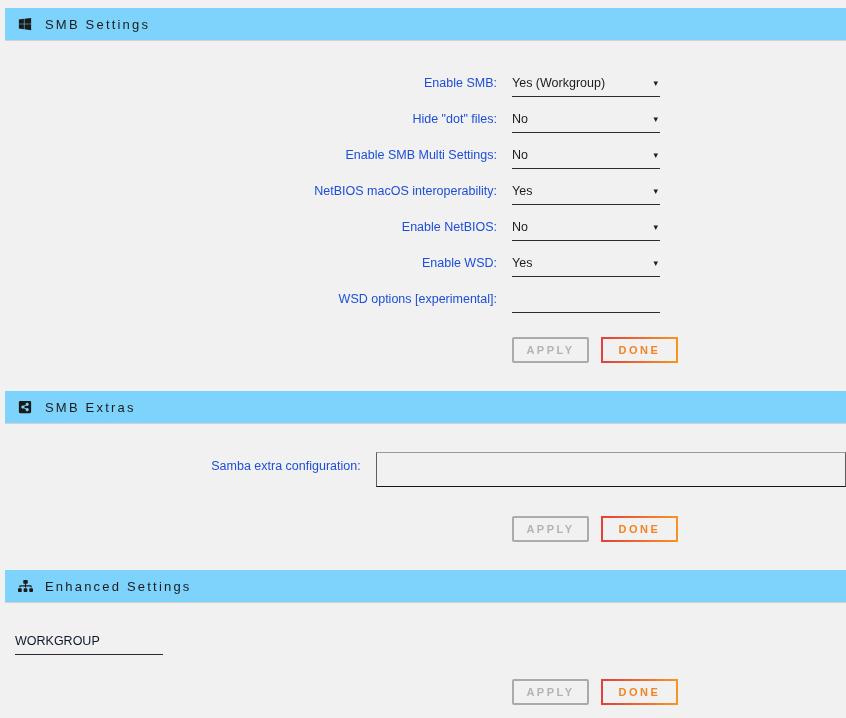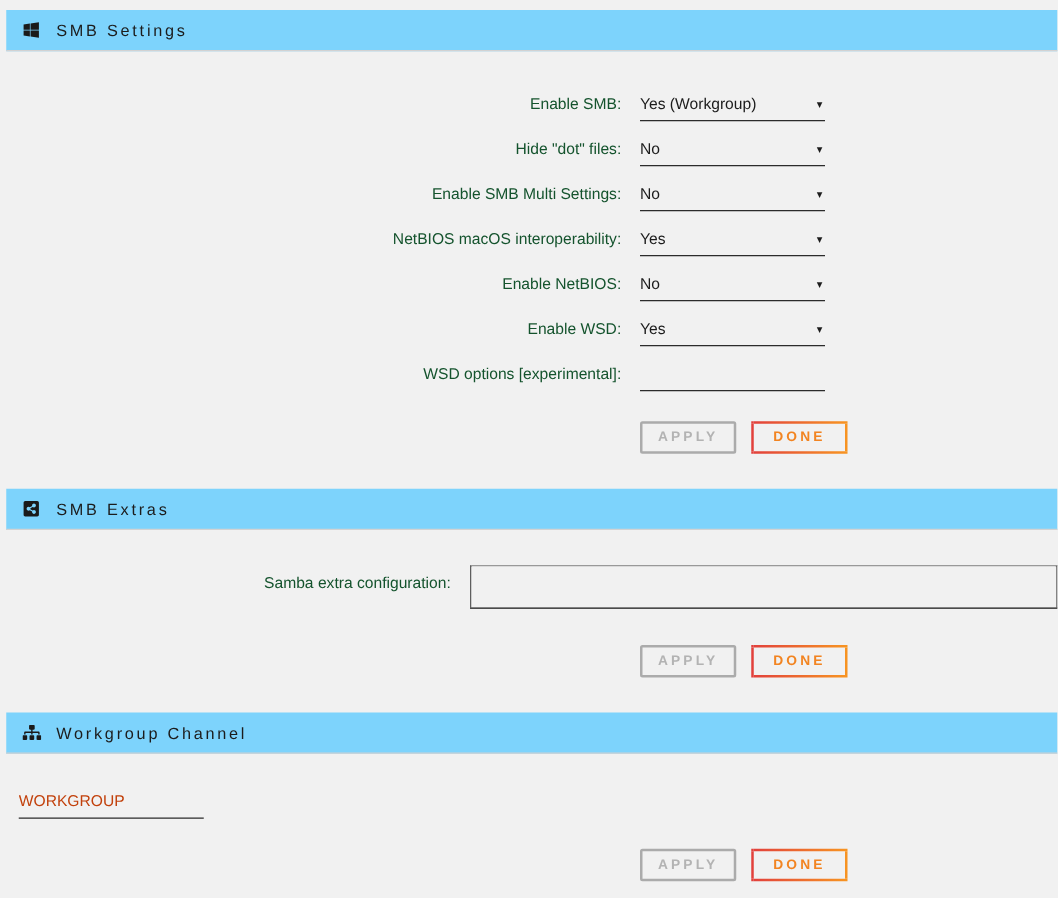--- a/index.html
+++ b/index.html
@@ -39,21 +39,21 @@
   
   .sec-body-1 { padding: 34px 0 28px; }
   .sec-body-2 { padding: 28px 0 28px; }
   .sec-body-3 { padding: 30px 0 17px; }
 
   .form-row { display: flex; align-items: flex-start; margin-bottom: 14px; }
   .form-label {
     width: 497px;
     text-align: right;
     font-size: 12.5px;
-    color: #14532d;
+    color: #1d4ed8;
     line-height: 17px;
   }
   .pad-label { padding-top: 6px; }
 
   .select-control {
     margin-left: 15px;
     width: 148px;
     border-bottom: 1px solid #2b2b2b;
     padding-bottom: 4px;
     display: flex;
@@ -66,21 +66,21 @@
 
   .text-control {
     margin-left: 15px;
     width: 148px;
     border: none;
     border-bottom: 1px solid #2b2b2b;
     background: transparent;
     font-family: "Liberation Sans", "DejaVu Sans", sans-serif;
     font-size: 12.5px;
     line-height: 17px;
-    color: #c2410c;
+    color: #0f172a;
     padding: 0 0 4px 0;
     outline: none;
     border-radius: 0;
   }
 
   .textarea-control {
     margin-left: 15px;
     width: 640px;
     height: 29px;
     border: 1px solid #5e5e5e;
@@ -220,21 +220,21 @@
     </div>
   </section>
 
   <section>
     <header class="sec-header">
       <span class="hicon">
         <svg width="15" height="12" viewBox="0 0 640 512">
             <path d="M128 352H32c-17.67 0-32 14.33-32 32v96c0 17.67 14.33 32 32 32h96c17.67 0 32-14.33 32-32v-96c0-17.67-14.33-32-32-32zm-24-80h192v48h48v-48h192v48h48v-57.59c0-21.17-17.22-38.41-38.41-38.41H344v-64h40c17.67 0 32-14.33 32-32V32c0-17.67-14.33-32-32-32H256c-17.67 0-32 14.33-32 32v96c0 17.67 14.33 32 32 32h40v64H94.41C73.22 224 56 241.24 56 262.41V320h48v-48zm264 80h-96c-17.67 0-32 14.33-32 32v96c0 17.67 14.33 32 32 32h96c17.67 0 32-14.33 32-32v-96c0-17.67-14.33-32-32-32zm240 0h-96c-17.67 0-32 14.33-32 32v96c0 17.67 14.33 32 32 32h96c17.67 0 32-14.33 32-32v-96c0-17.67-14.33-32-32-32z"></path>
           </svg>
       </span>
-      <span class="sec-title">Workgroup Channel</span>
+      <span class="sec-title">Enhanced Settings</span>
     </header>
     <div class="sec-body-3">
 
       <div class="form-row">
         <input type="text" class="text-control" value="WORKGROUP" style="">
       </div>
 
       <div class="btn-row">
         <button class="btn btn-apply">APPLY</button>
         <button class="btn btn-done">DONE</button>

